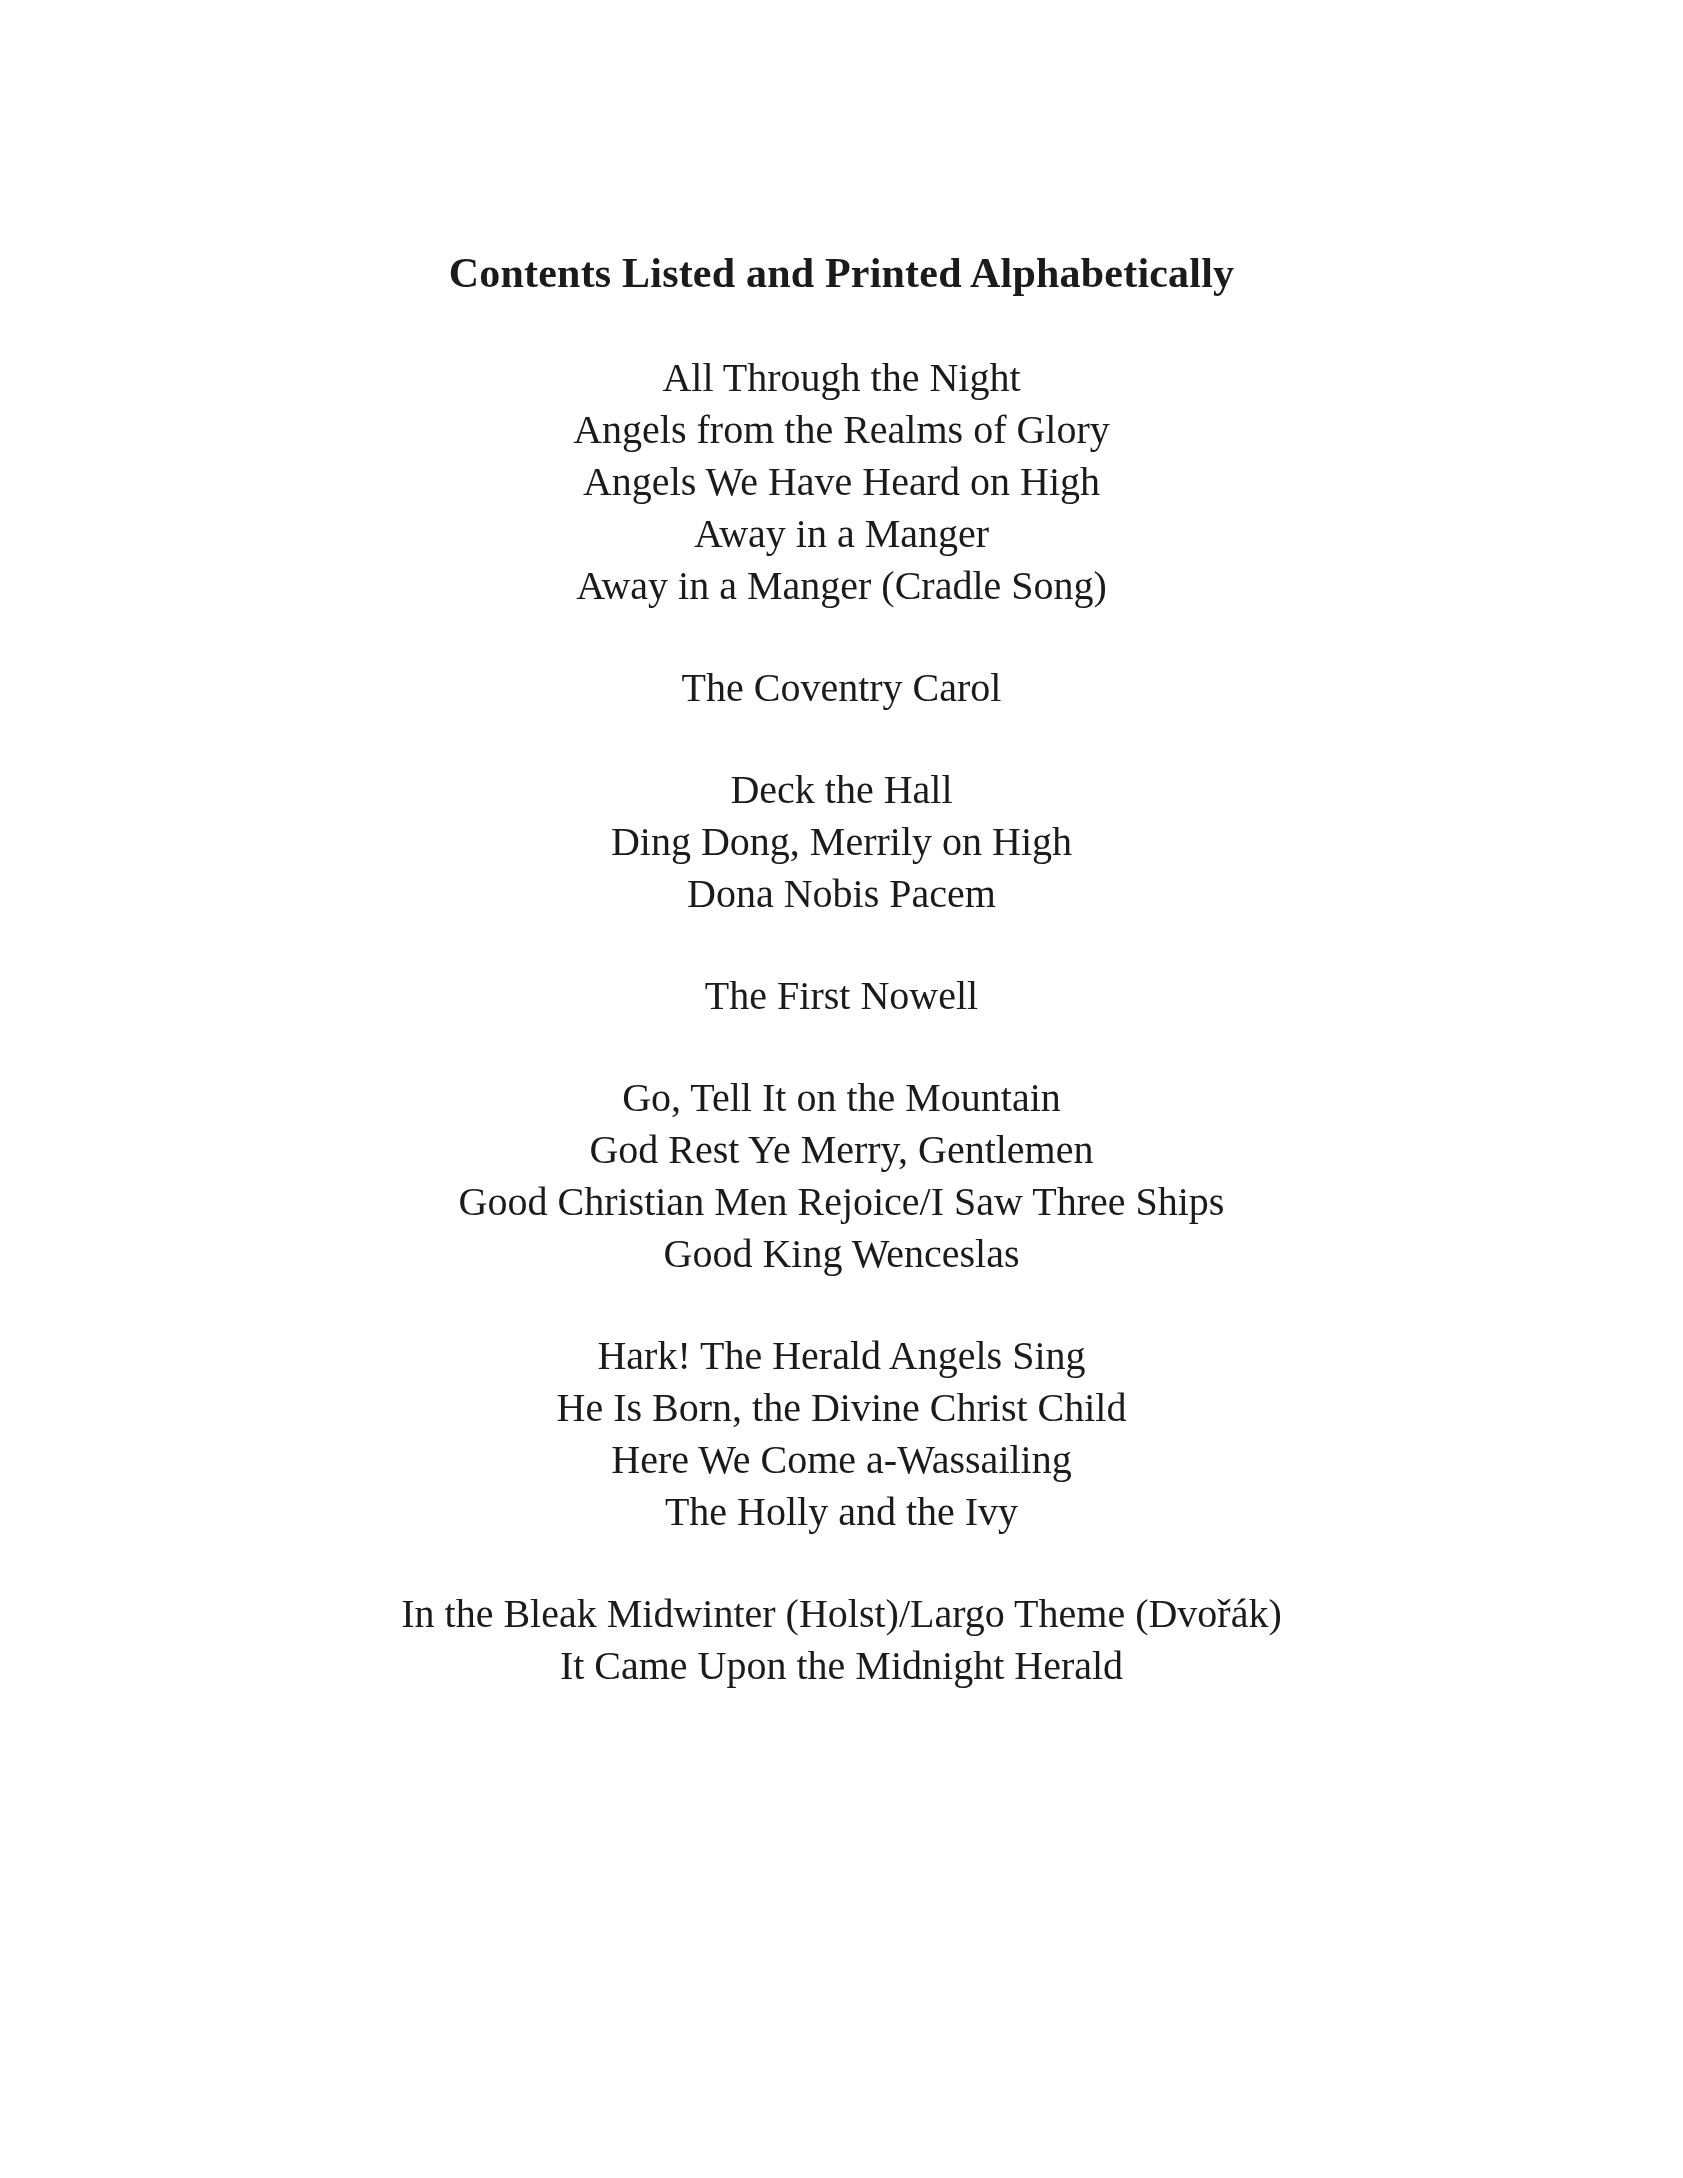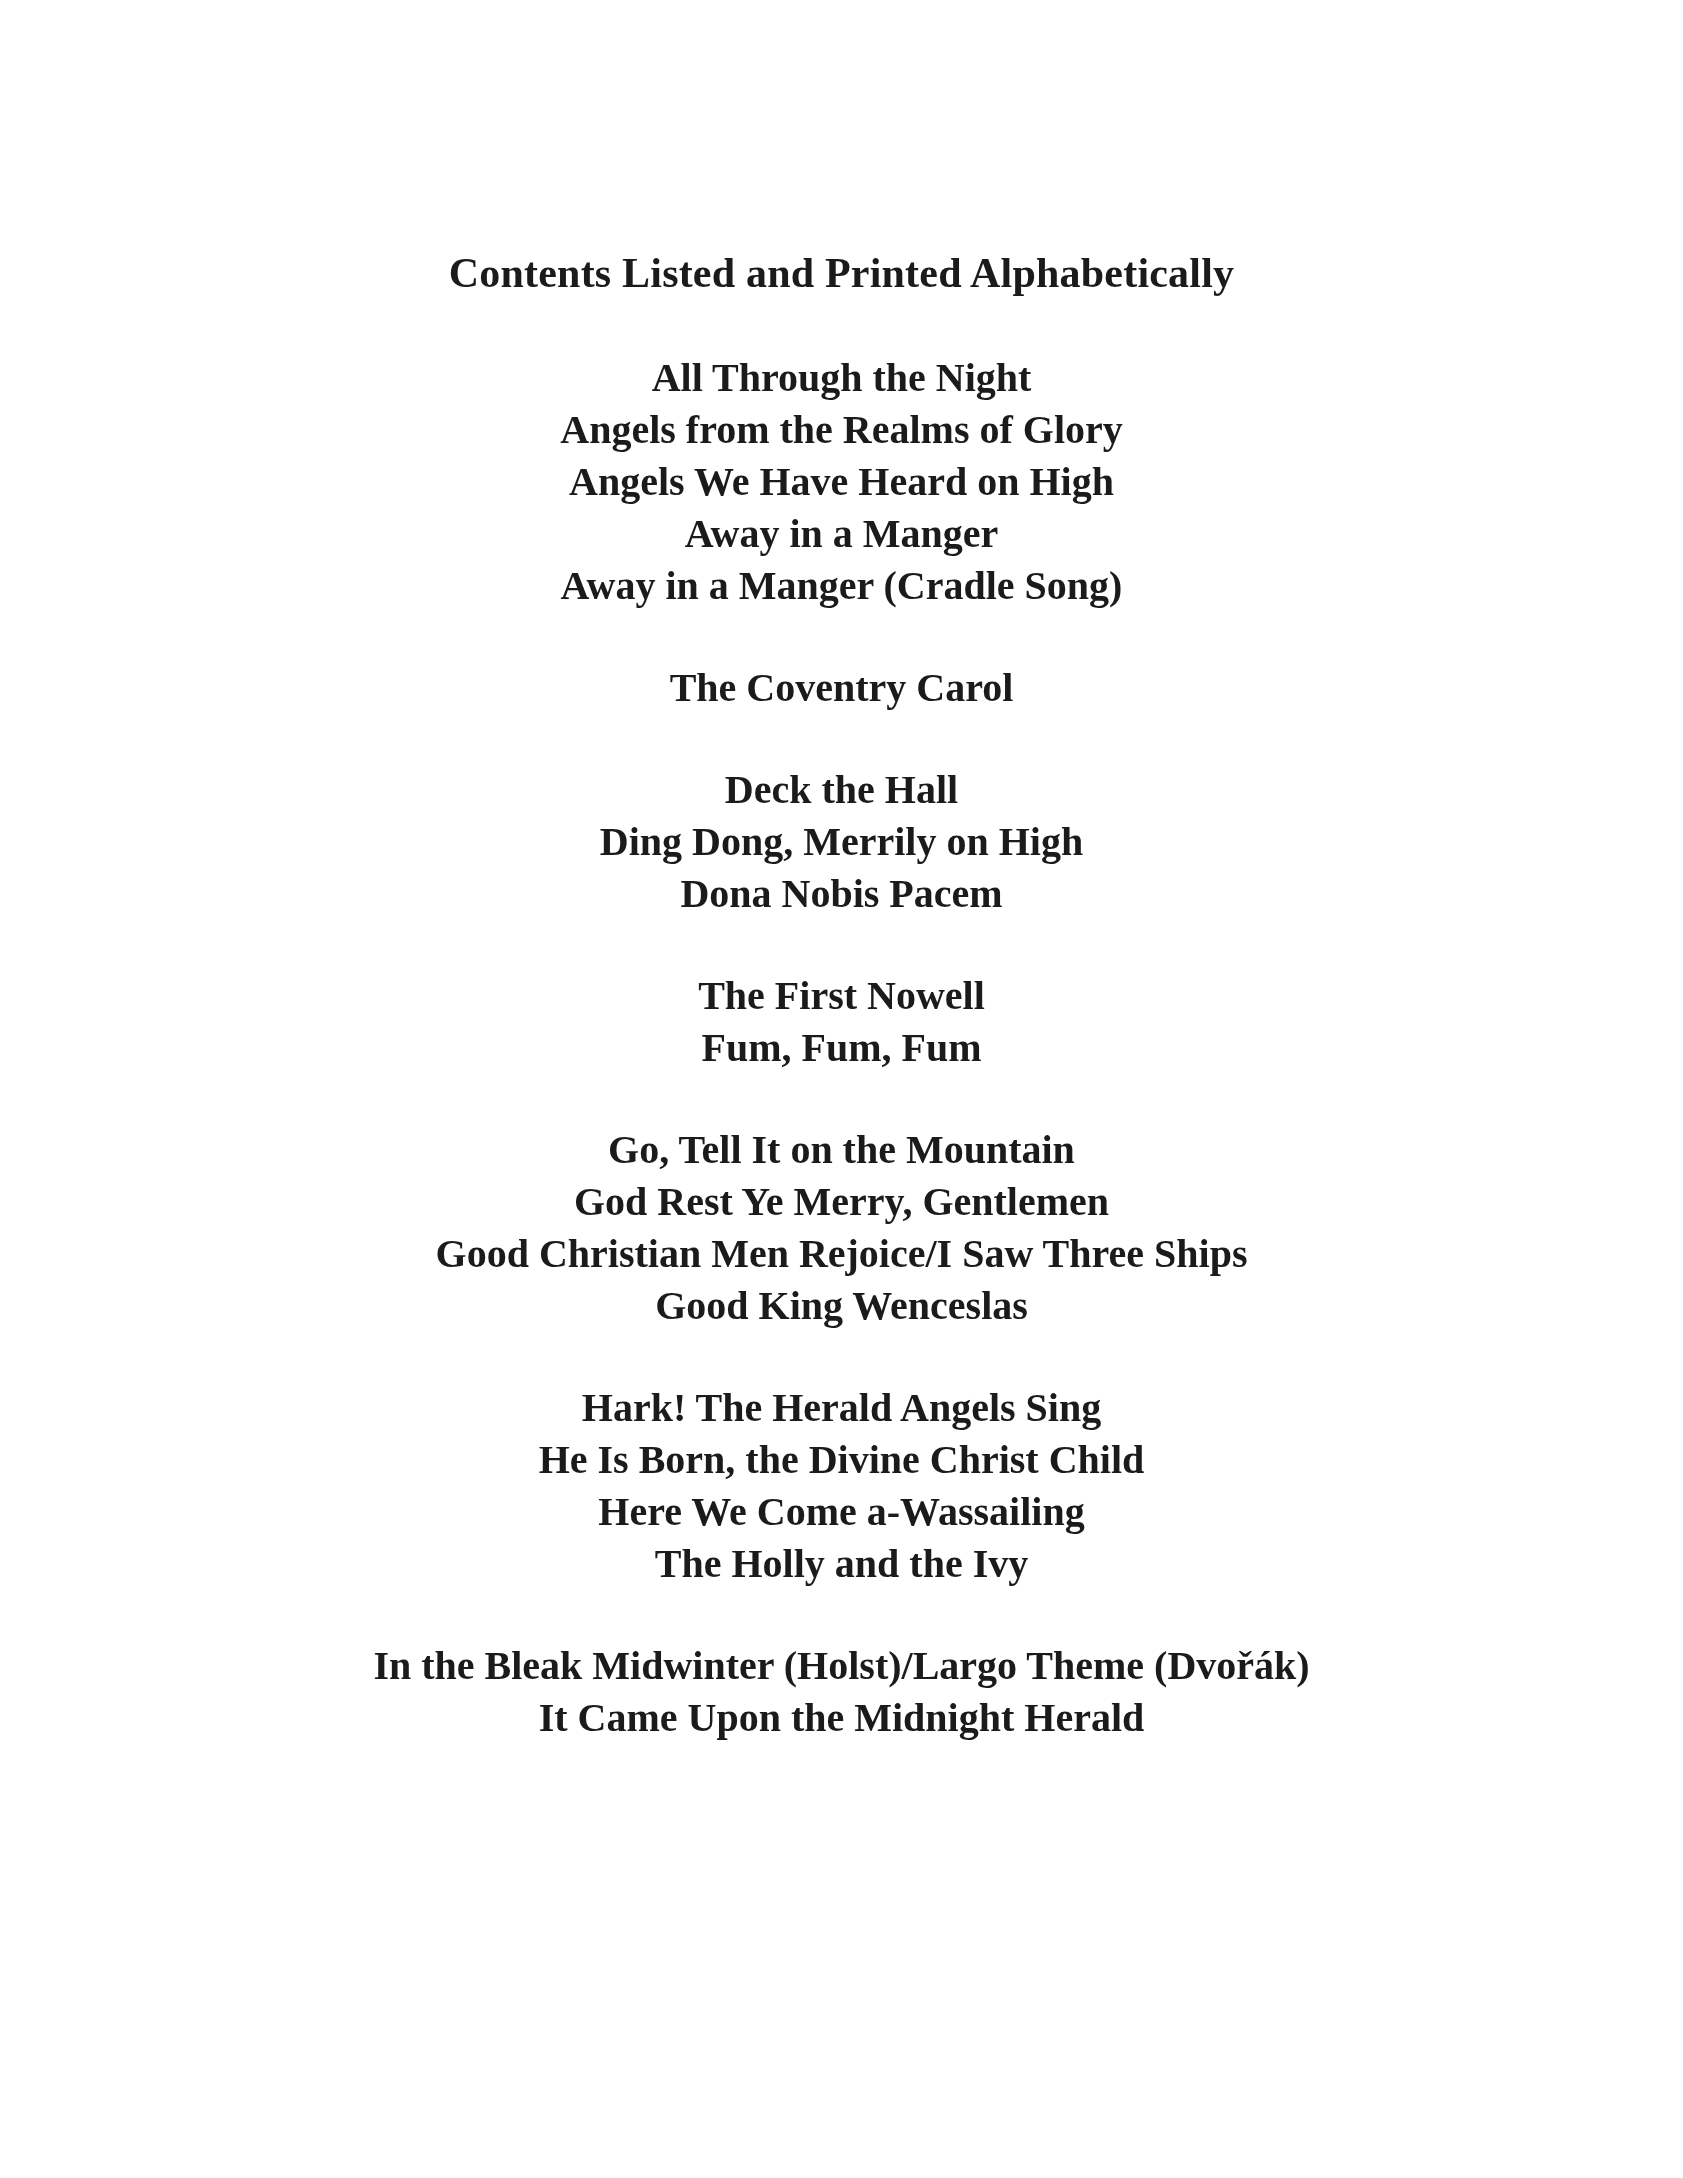--- a/index.html
+++ b/index.html
@@ -31,21 +31,21 @@
   .toc {
     display: block;
   }
   .toc-group {
     margin: 0 0 50px 0;
   }
   .song-line {
     margin: 0;
     font-size: 40px;
     line-height: 52px;
-    font-weight: 700;
+    font-weight: 400;
   }
 </style>
 </head>
 <body>
 
 <div class="page">
   <h1 class="doc-title">Contents Listed and Printed Alphabetically</h1>
   <main class="toc">
       <section class="toc-group">
         <p class="song-line">All Through the Night</p>
@@ -57,21 +57,20 @@
       <section class="toc-group">
         <p class="song-line">The Coventry Carol</p>
       </section>
       <section class="toc-group">
         <p class="song-line">Deck the Hall</p>
         <p class="song-line">Ding Dong, Merrily on High</p>
         <p class="song-line">Dona Nobis Pacem</p>
       </section>
       <section class="toc-group">
         <p class="song-line">The First Nowell</p>
-        <p class="song-line">Fum, Fum, Fum</p>
       </section>
       <section class="toc-group">
         <p class="song-line">Go, Tell It on the Mountain</p>
         <p class="song-line">God Rest Ye Merry, Gentlemen</p>
         <p class="song-line">Good Christian Men Rejoice/I Saw Three Ships</p>
         <p class="song-line">Good King Wenceslas</p>
       </section>
       <section class="toc-group">
         <p class="song-line">Hark! The Herald Angels Sing</p>
         <p class="song-line">He Is Born, the Divine Christ Child</p>

